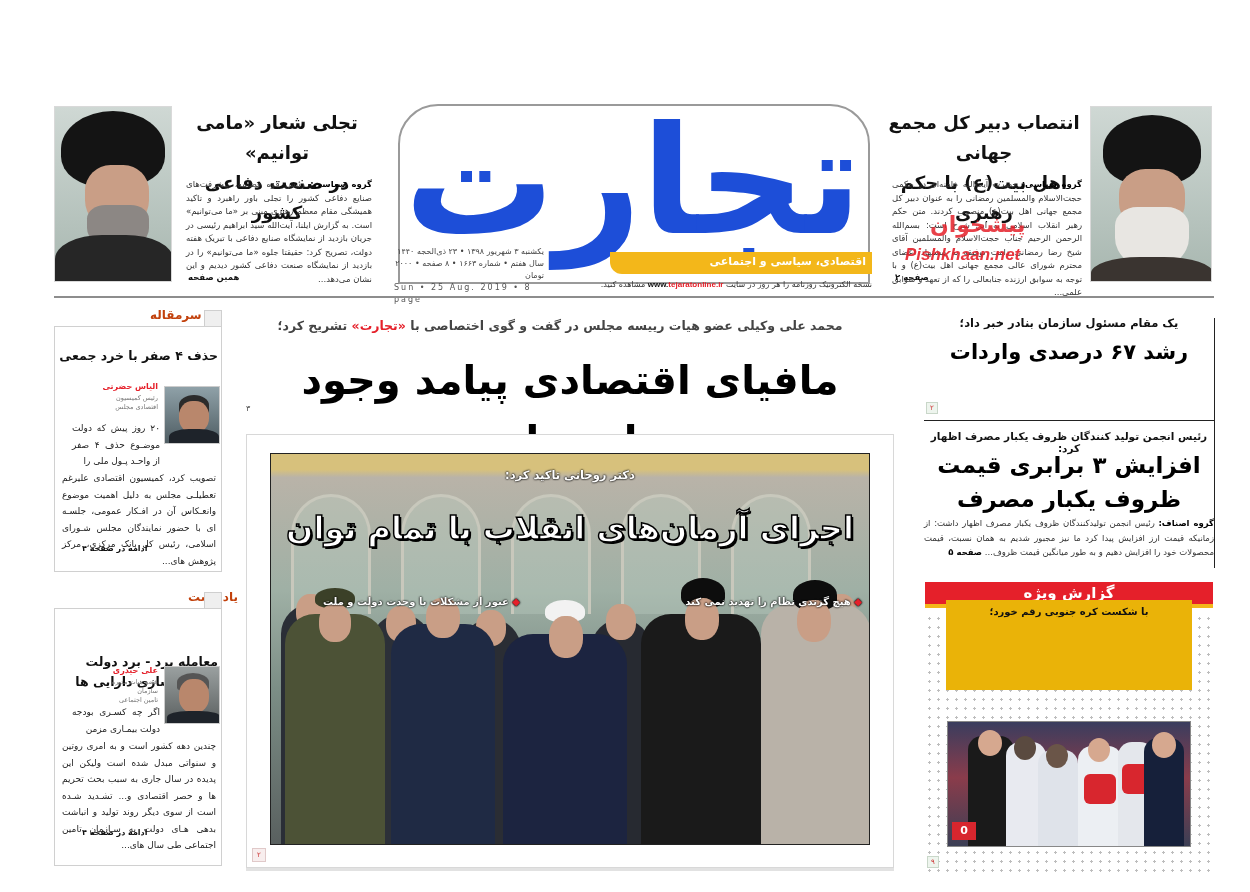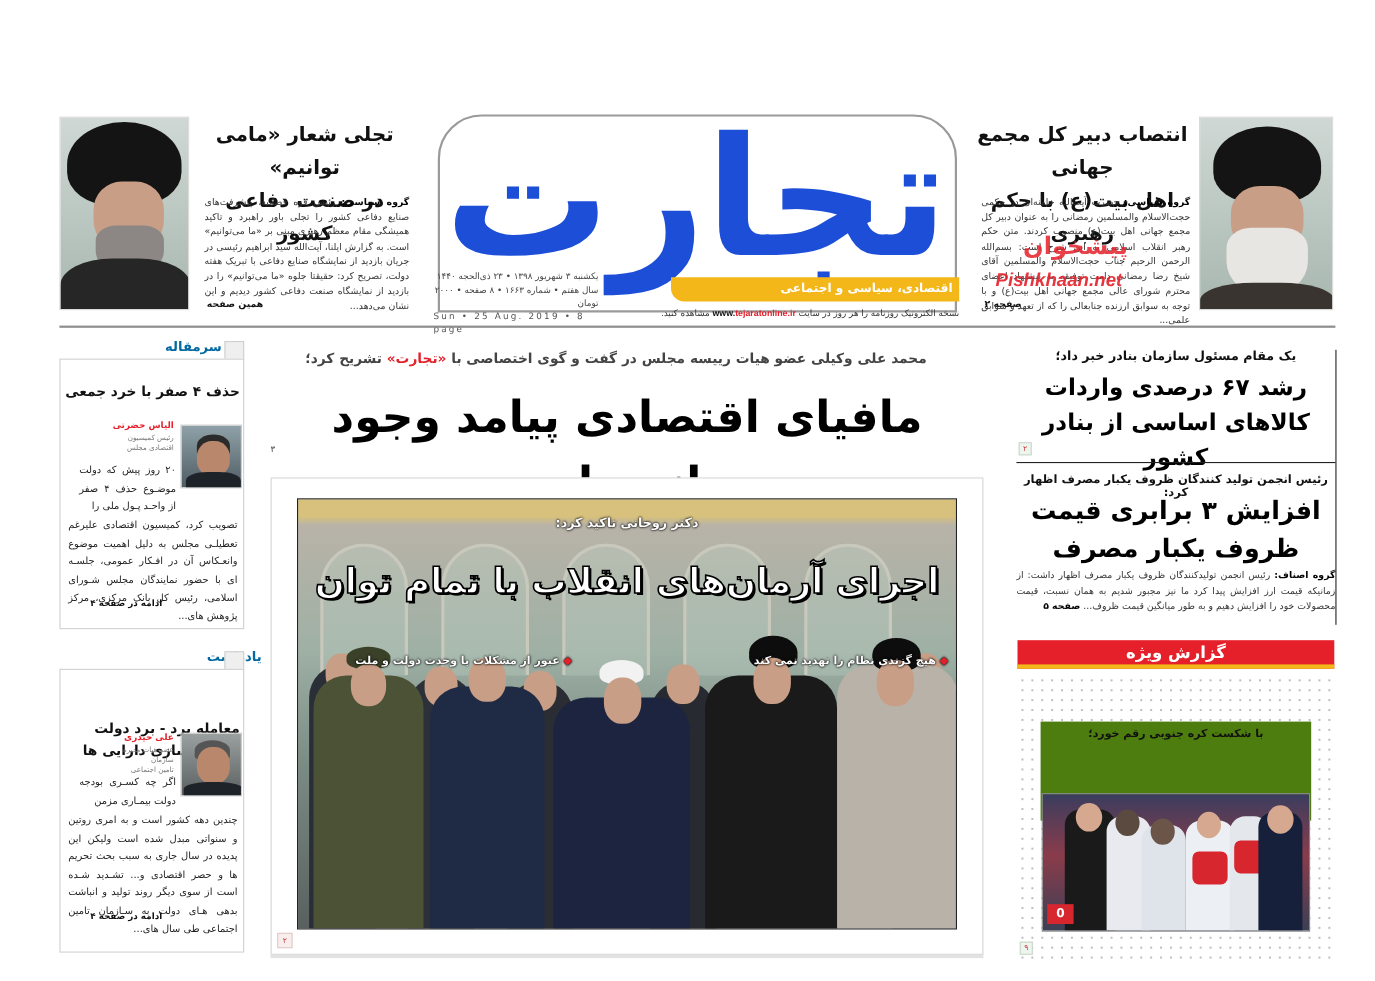--- a/index.html
+++ b/index.html
@@ -47,21 +47,21 @@
   .teaser-body { font-size: 8.5px; line-height: 13.5px; color: #333; text-align: justify; }
   .teaser-body b { color: #000; }
   .page-ref { font-size: 8.5px; font-weight: bold; color: #111; }
 
   .watermark { left: 905px; top: 245px; font-family: "Liberation Sans", sans-serif; font-weight: bold;
     font-style: italic; font-size: 17px; color: #e5202a; direction: ltr; opacity: .9; }
   .watermark-fa { left: 930px; top: 212px; font-size: 22px; font-weight: bold; color: #e5202a; opacity: .85; }
 
   
   .side-box { border: 1px solid #d0d0d0; background: #fff; }
-  .side-label { font-size: 12px; font-weight: bold; color: #0369a1; }
+  .side-label { font-size: 12px; font-weight: bold; color: #c2410c; }
   .side-label-tab { width: 18px; height: 18px; border: 1px solid #cfcfcf; background: #efefef; }
   .side-title { font-size: 12.5px; font-weight: bold; text-align: right; color: #111; line-height: 20px; }
   .author-name { font-size: 8px; font-weight: bold; color: #e5202a; text-align: right; }
   .author-role { font-size: 6.5px; color: #777; text-align: right; line-height: 9px; }
   .side-body { font-size: 9px; line-height: 16.5px; color: #222; text-align: justify; }
   .side-more { font-size: 8px; font-weight: bold; color: #111; }
   .mini-photo { background: linear-gradient(180deg,#8fa1a8,#4f5d63); border: 1px solid #ccc; overflow: hidden; }
   .mini-photo .head { position: absolute; background: #b9876c; border-radius: 45%; }
   .mini-photo .hair { position: absolute; background: #2b2b2b; border-radius: 50% 50% 20% 20%; }
   .mini-photo .suit { position: absolute; background: #1e232a; border-radius: 40% 40% 0 0; }
@@ -98,21 +98,21 @@
   .r-headline { font-size: 21px; font-weight: bold; color: #000; text-align: center; line-height: 32px; }
   .r-body { font-size: 8.5px; line-height: 14.5px; color: #333; text-align: justify; }
   .r-body b { color: #000; }
   .small-page { width: 12px; height: 12px; border: 1px solid #c9d7c9; background: #eef5ee; font-size: 7px; color: #c33;
     text-align: center; line-height: 10px; }
 
   .special-banner { left: 925px; top: 582px; width: 288px; height: 26px; background: #e5202a; border-bottom: 4px solid #f3b71a; }
   .special-banner-text { position: absolute; width: 100%; text-align: center; top: 2px; font-size: 15px; font-weight: bold; color: #fff; }
   .dotted-box { left: 925px; top: 614px; width: 288px; height: 262px;
     background-image: radial-gradient(#bdbdbd 1px, transparent 1.2px); background-size: 9px 9px; }
-  .special-inner { left: 946px; top: 656px; width: 246px; height: 90px; background: #4d7c0f; }
+  .special-inner { left: 946px; top: 600px; width: 246px; height: 90px; background: #eab308; }
   .special-photo { left: 947px; top: 721px; width: 244px; height: 126px; border: 1px solid #888; overflow: hidden;
     background: linear-gradient(180deg, #3a3d5e 0%, #8a3c4b 45%, #3b3f55 100%); }
   .special-photo .fig { position: absolute; bottom: 0; border-radius: 14px 14px 0 0; }
   .special-photo .fig-head { position: absolute; border-radius: 50%; background: #d6a88f; }
 </style>
 </head>
 <body>
 
 <div class="abs masthead-logo">
   <div class="logo-word">تجارت</div>
@@ -252,21 +252,20 @@
 </div>
 <div class="abs photo-bullet" style="left:300px; width:220px; text-align:right;">
   <span class="dot">◆</span> <span>عبور از مشکلات با وحدت دولت و ملت</span>
 </div>
 <div class="abs photo-page">۲</div>
 
 <div class="abs col-rule-v" style="left:1214px; top:318px; height:250px;"></div>
 <div class="abs r-kicker" style="left:924px; top:316px; width:290px;">یک مقام مسئول سازمان بنادر خبر داد؛</div>
 <div class="abs r-headline" style="left:924px; top:336px; width:290px;">
   <div>رشد ۶۷ درصدی واردات</div>
-  <div>کالاهای اساسی از بنادر کشور</div>
 </div>
 <div class="abs small-page" style="left:926px; top:402px;">۲</div>
 <div class="abs col-rule-h" style="left:924px; top:420px; width:290px;"></div>
 
 <div class="abs r-kicker" style="left:924px; top:430px; width:290px; font-size:10.5px;">رئیس انجمن تولید کنندگان ظروف یکبار مصرف اظهار کرد:</div>
 <div class="abs r-headline" style="left:924px; top:448px; width:290px; font-size:23px; line-height:34px;">
   <div>افزایش ۳ برابری قیمت</div>
   <div>ظروف یکبار مصرف</div>
 </div>
 <div class="abs r-body" style="left:924px; top:516px; width:290px;">

